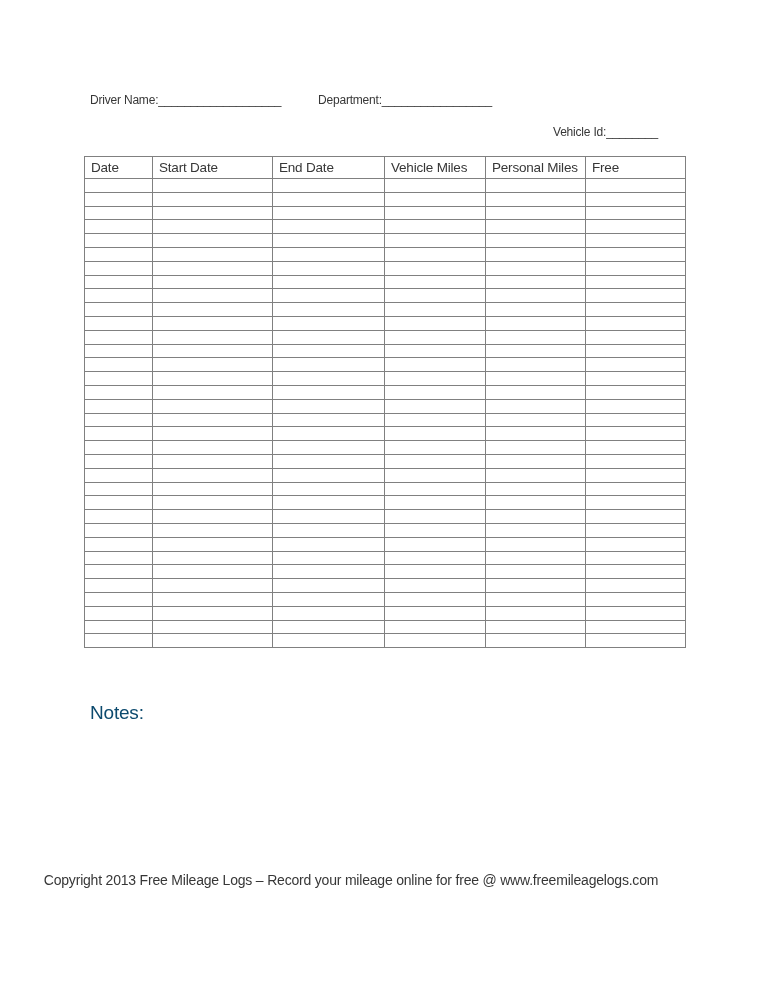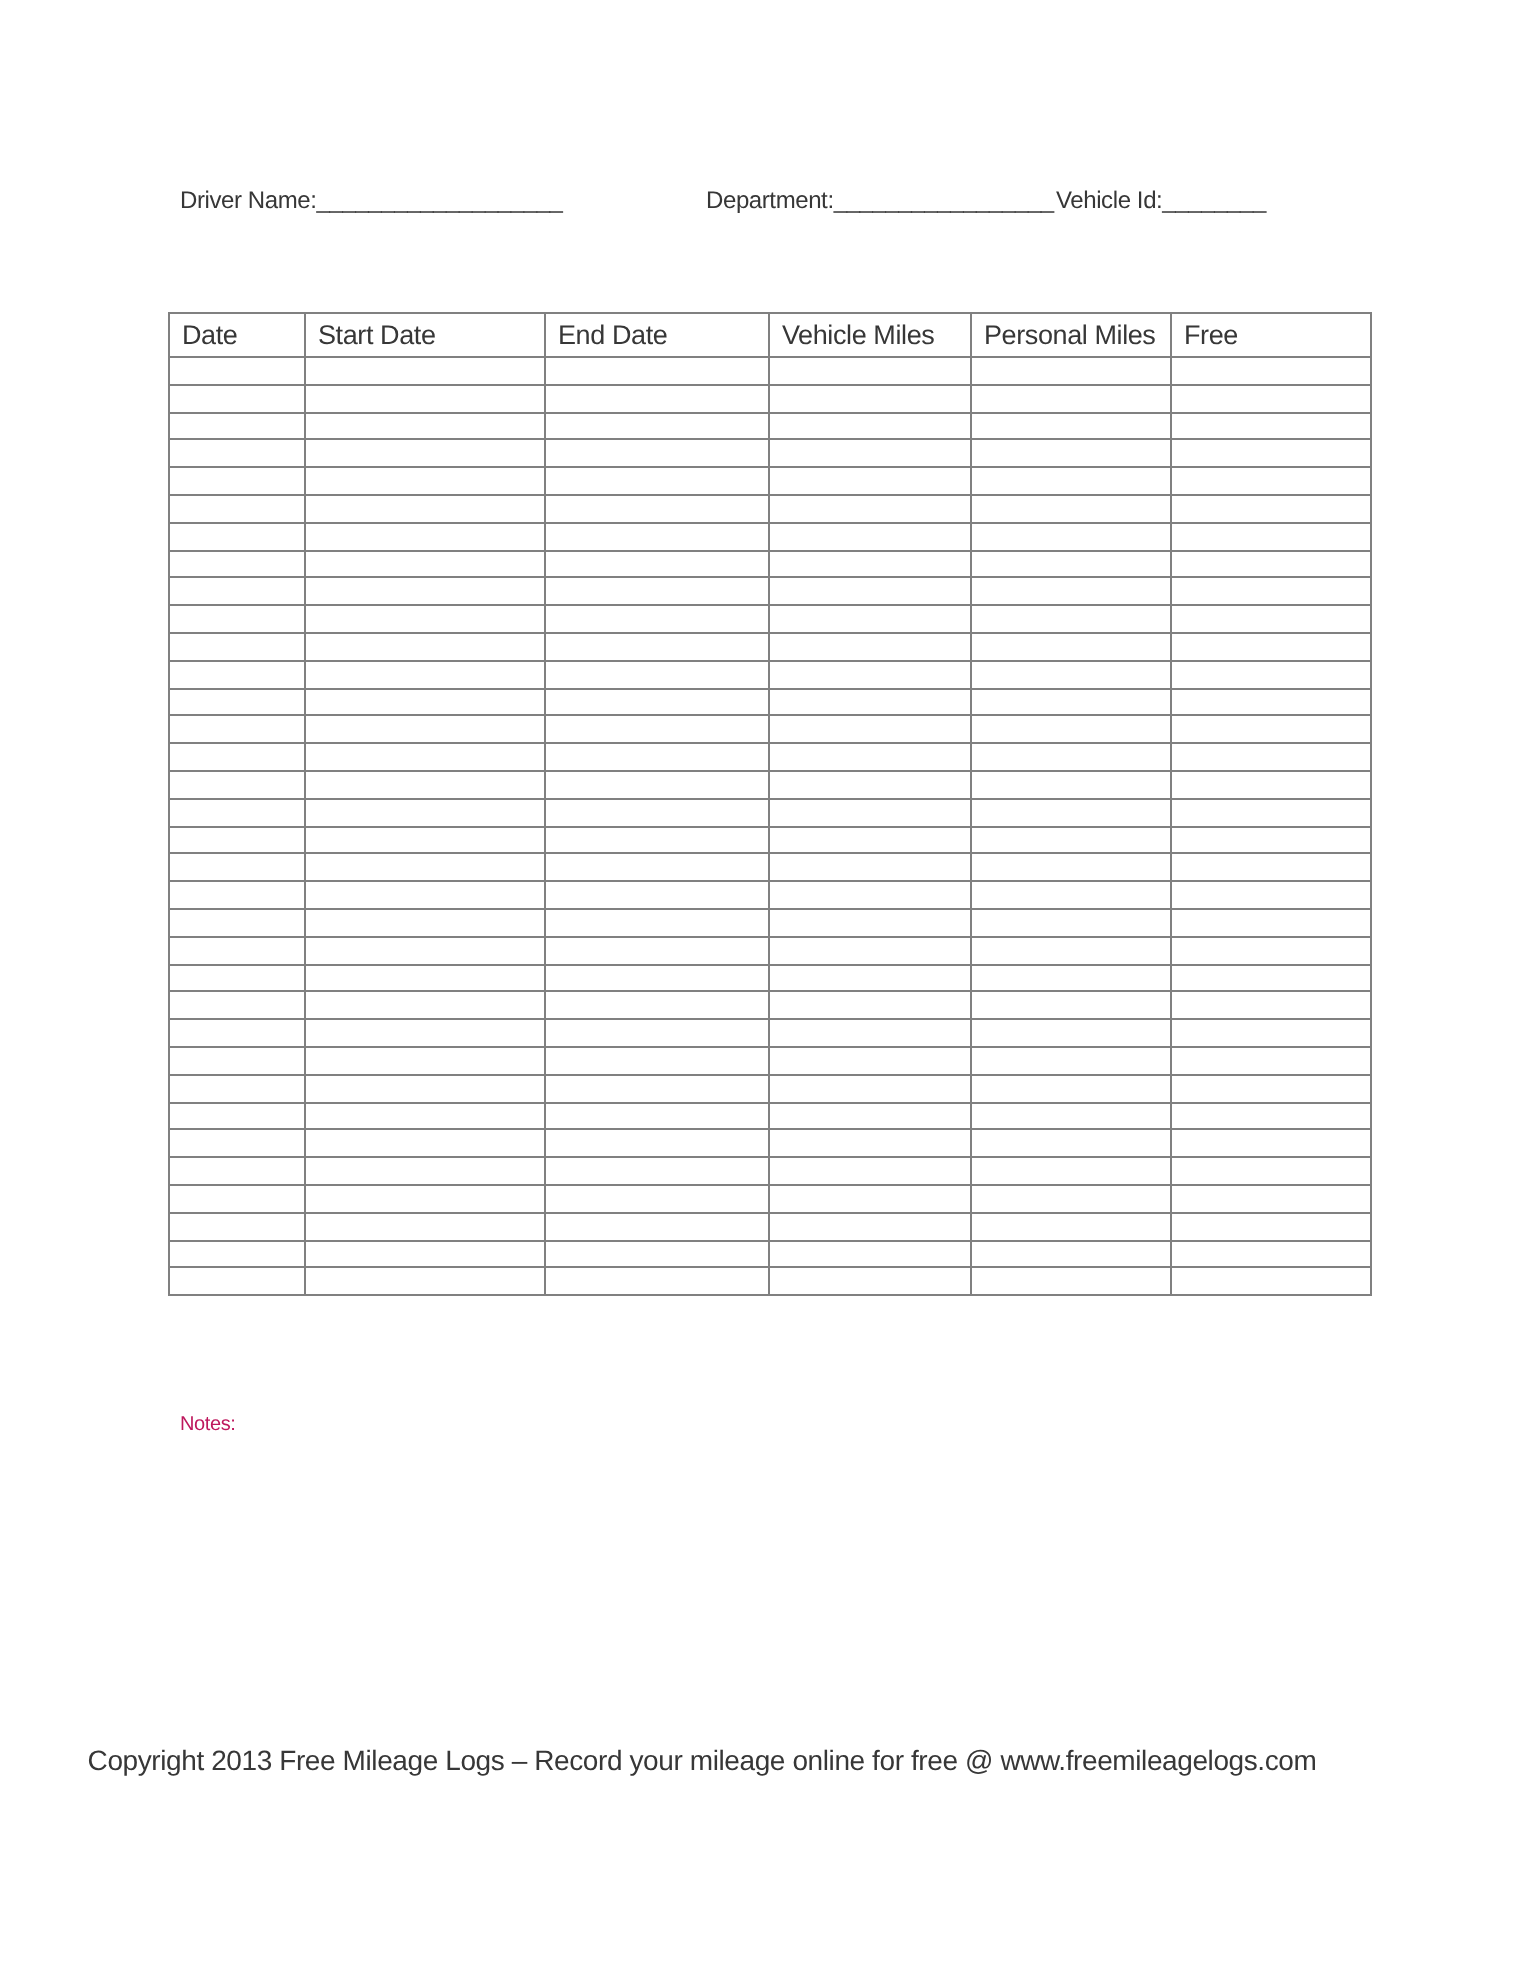--- a/index.html
+++ b/index.html
@@ -16,22 +16,22 @@
   .field {
     position: absolute;
     top: 92px;
     font-size: 12px;
     line-height: 16px;
     white-space: pre;
     color: #373737;
     letter-spacing: -0.2px;
   }
   .field-driver     { left: 90px;  }
-  .field-department { left: 353px; }
-  .field-vehicle    { left: 528px; }
+  .field-department { left: 318px; }
+  .field-vehicle    { left: 553px; margin-top: 32px; }
 
   table.mileage-table {
     position: absolute;
     left: 84px;
     top: 156px;
     width: 601px;
     border-collapse: collapse;
     table-layout: fixed;
   }
   table.mileage-table th,
@@ -51,23 +51,23 @@
   }
   table.mileage-table td {
     height: 13.8px;
     font-size: 11px;
   }
 
   .notes-label {
     position: absolute;
     left: 90px;
     top: 705px;
-    font-size: 10px;
+    font-size: 19px;
     line-height: 16px;
-    color: #be185d;
+    color: #0c4a6e;
     letter-spacing: -0.2px;
   }
   .footer {
     position: absolute;
     top: 872px;
     left: 0;
     width: 702px;
     text-align: center;
     font-size: 14px;
     line-height: 16px;

